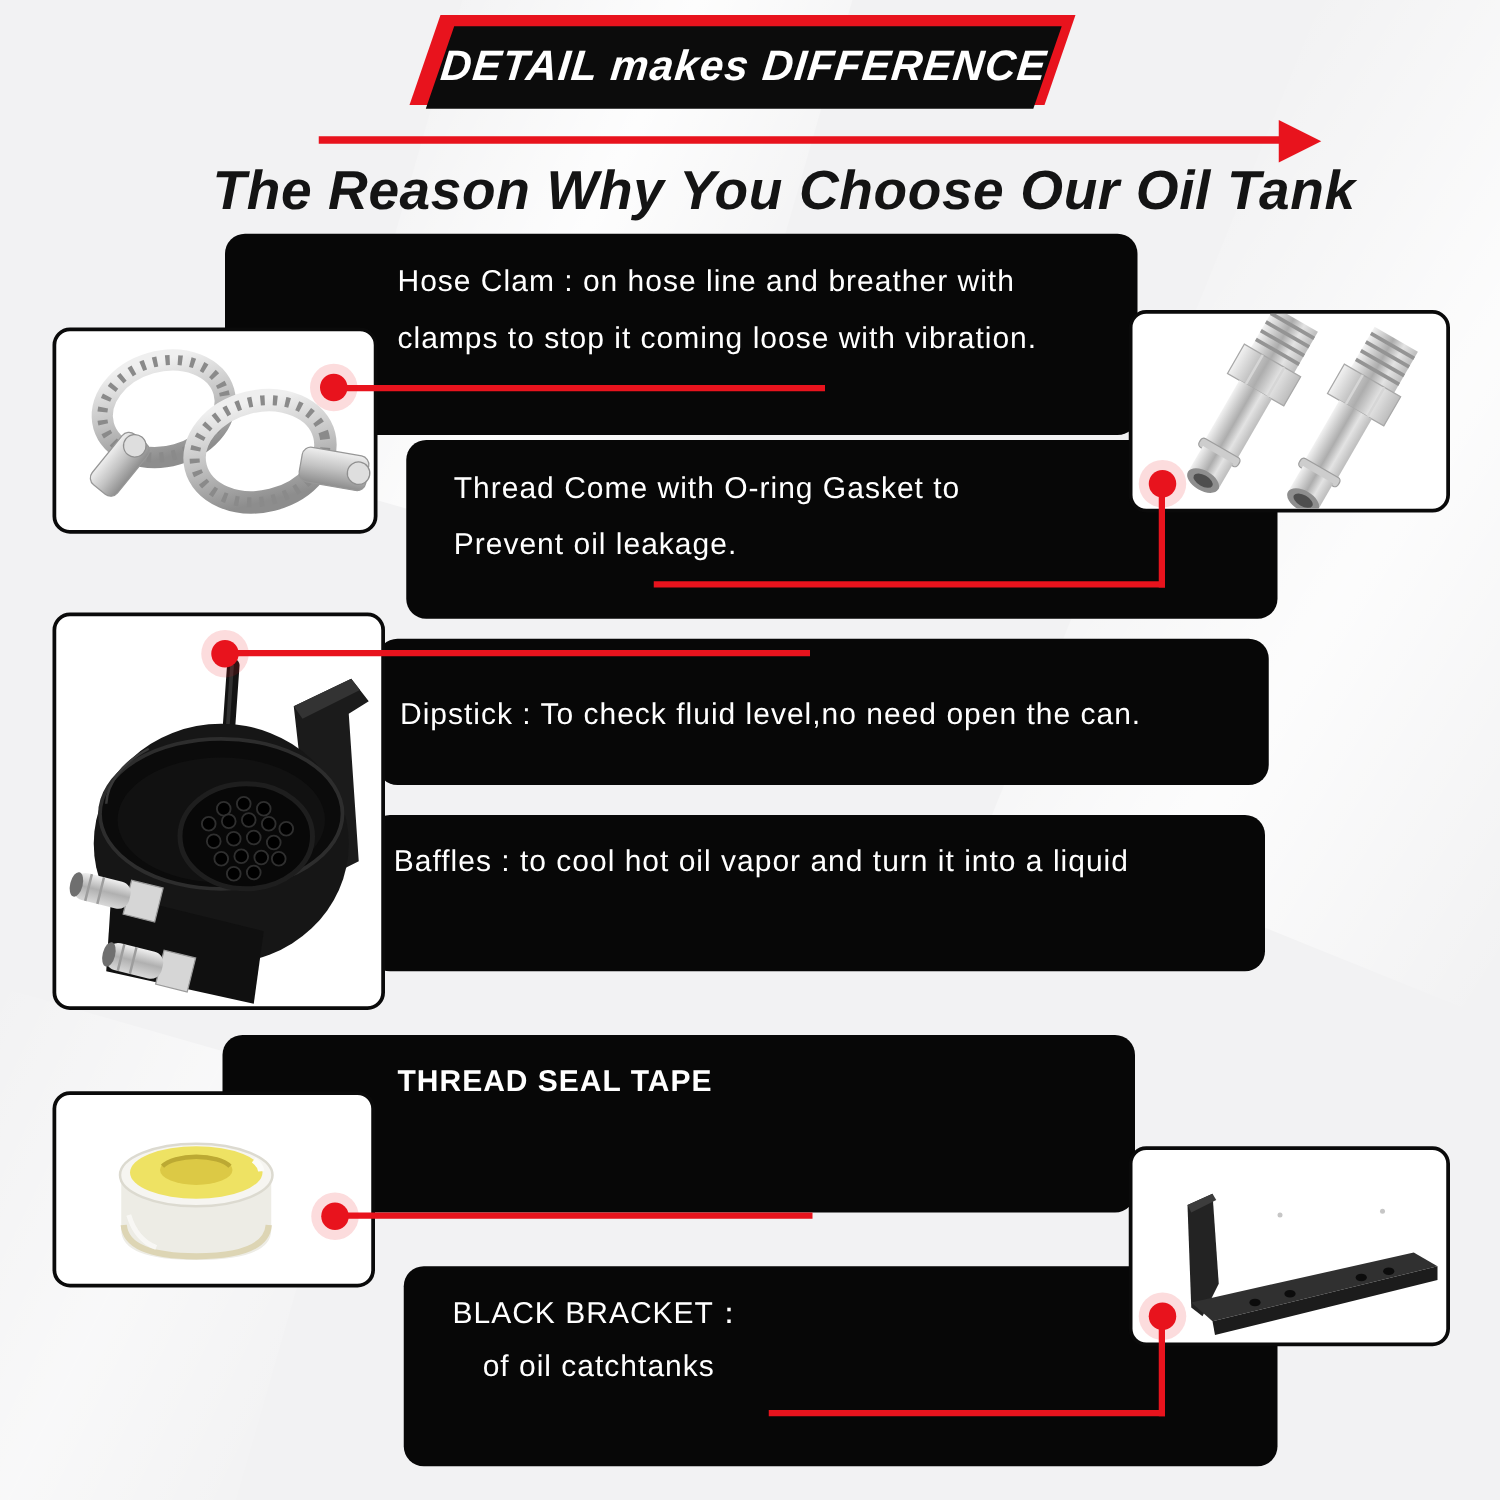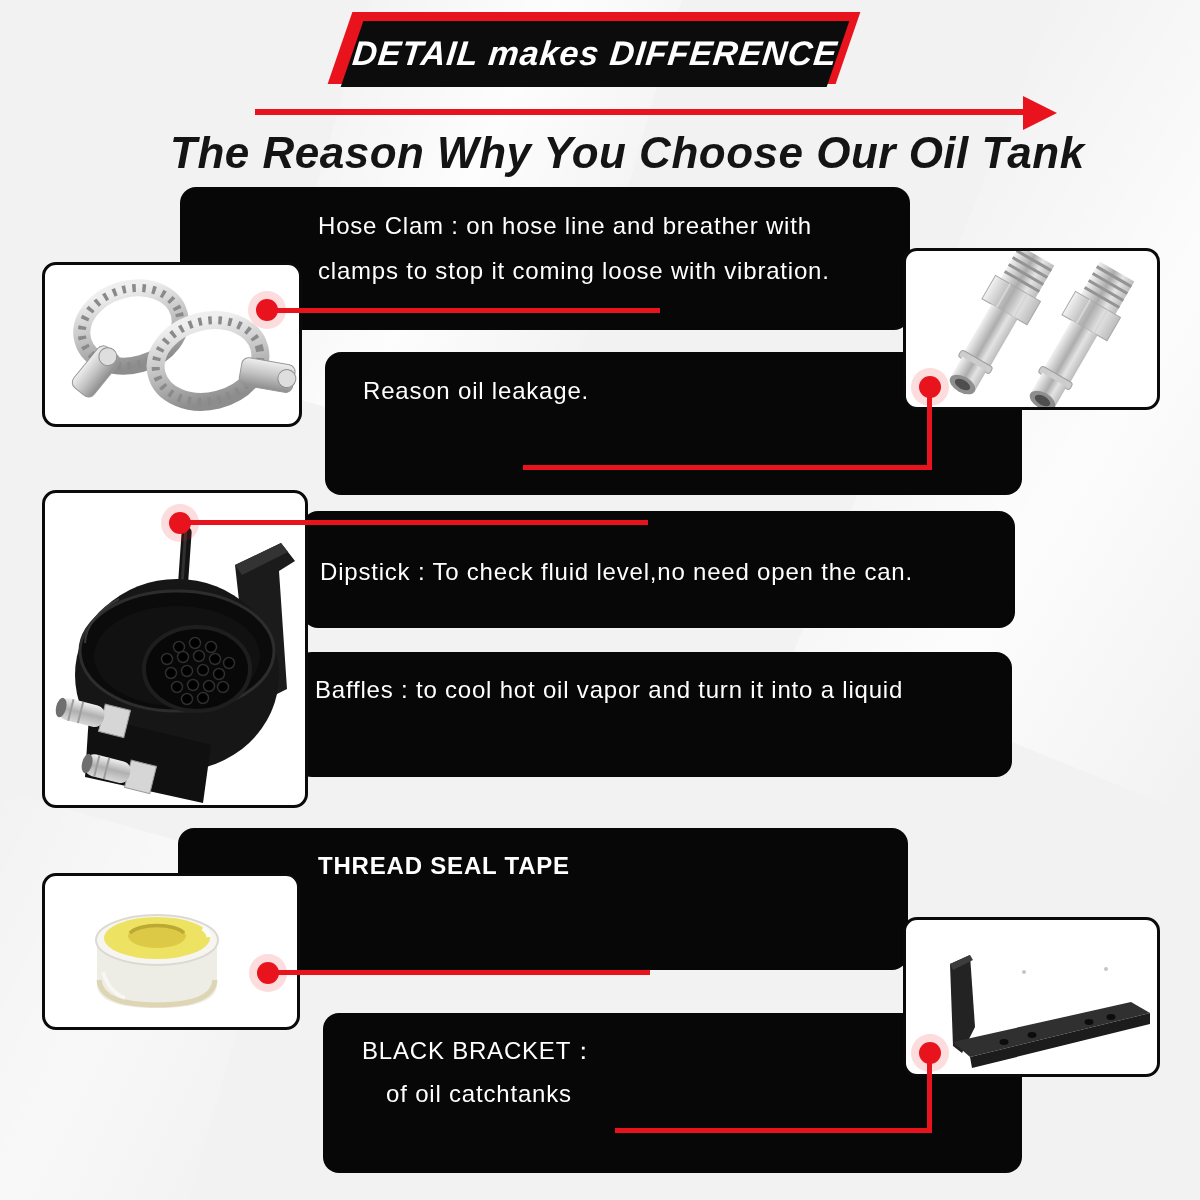--- a/index.html
+++ b/index.html
@@ -49,30 +49,31 @@
 
   <div class="banner-red"></div>
   <div class="banner-black"></div>
   <div class="banner-text">DETAIL makes DIFFERENCE</div>
 
   <div class="arrow-line"></div>
   <div class="arrow-head"></div>
 
   <div class="heading">The Reason Why You Choose Our Oil Tank</div>
 
-  <div class="cbox" style="left:180px;top:187px;width:730px;height:143px;">
+  <div class="cbox" style="left:180px;top:187px;width:730px;height:161px;">
     <div class="ctext" style="left:138px;top:16px;">
       <div>Hose Clam : on hose line and breather with</div>
       <div>clamps to stop it coming loose with vibration.</div>
     </div>
   </div>
 
   <div class="cbox" style="left:325px;top:352px;width:697px;height:143px;">
     <div class="ctext" style="left:38px;top:16px;">
-      <div>Reason oil leakage.</div>
+      <div>Thread Come with O-ring Gasket to</div>
+      <div>Prevent oil leakage.</div>
     </div>
   </div>
 
   <div class="cbox" style="left:302px;top:511px;width:713px;height:117px;">
     <div class="ctext" style="left:18px;top:38px;">
       <div>Dipstick : To check fluid level,no need open the can.</div>
     </div>
   </div>
 
   <div class="cbox" style="left:296px;top:652px;width:716px;height:125px;">

